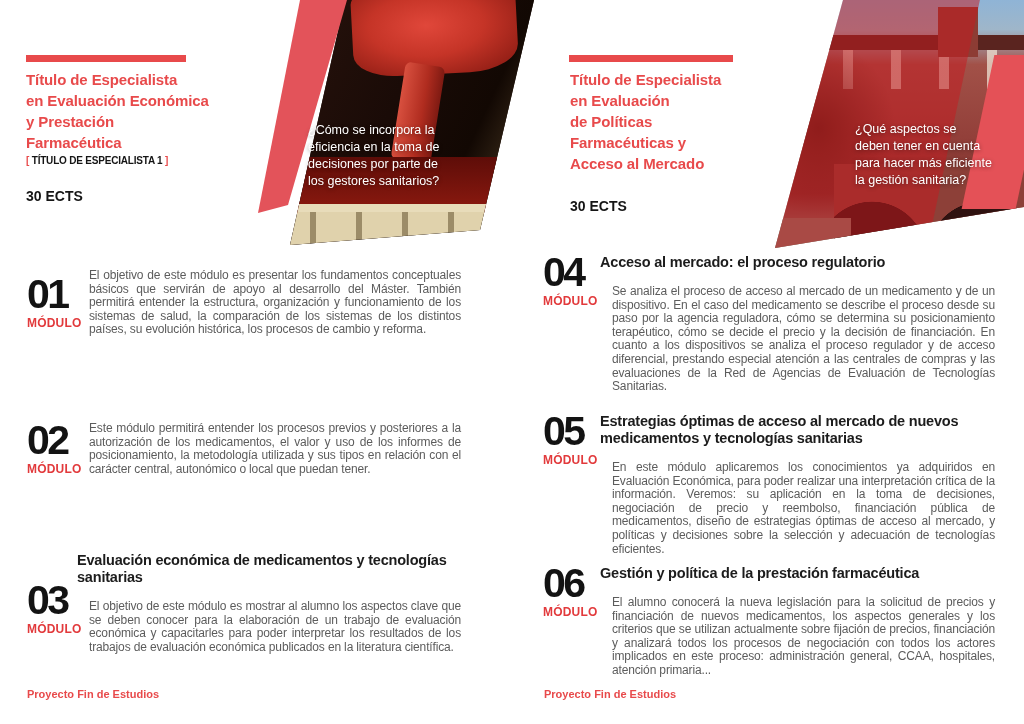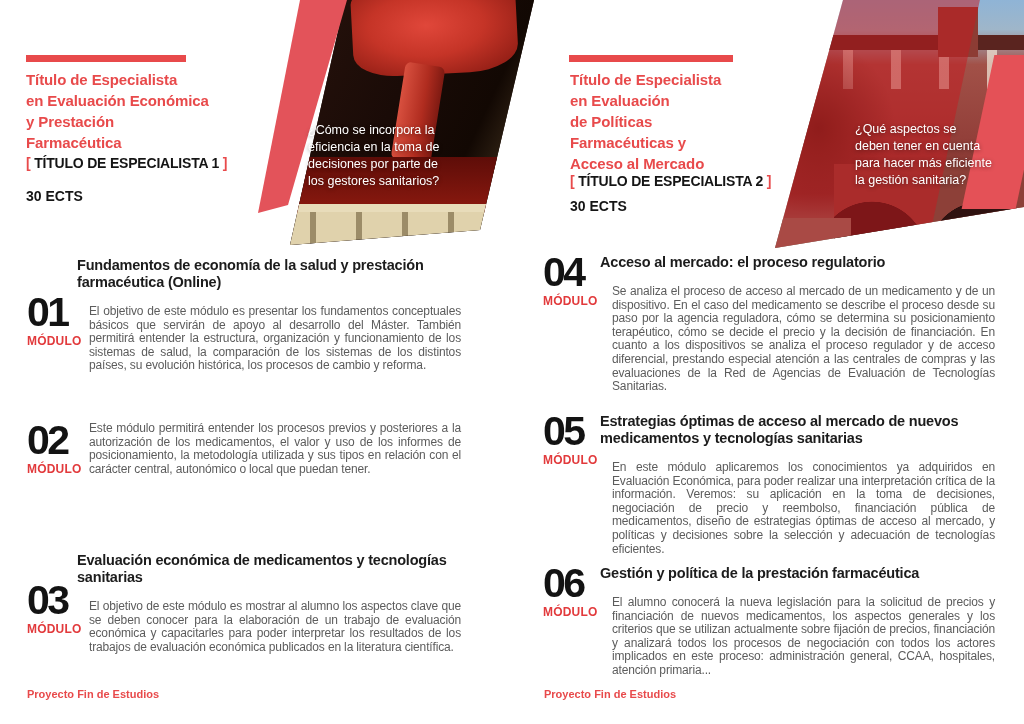--- a/index.html
+++ b/index.html
@@ -9,21 +9,21 @@
   
   .accent-bar{position:absolute;height:7px;background:#e84a4b;}
   .bar-left{left:26px;top:55px;width:160px;}
   .bar-right{left:569px;top:55px;width:164px;}
 
   .program-title{position:absolute;margin:0;font-size:15px;line-height:21px;font-weight:bold;
         color:#e84a4b;white-space:pre-line;letter-spacing:-0.1px;}
   .pt-left{left:26px;top:69px;}
   .pt-right{left:570px;top:69px;}
 
-  .subtitle{position:absolute;font-size:14px;font-weight:bold;color:#151515;white-space:pre;letter-spacing:-0.2px;}
+  .subtitle{position:absolute;font-size:10px;font-weight:bold;color:#151515;white-space:pre;letter-spacing:-0.2px;}
   .st-left{left:26px;top:155px;}
   .st-right{left:570px;top:173px;}
   .subtitle .bracket{color:#e84a4b;}
 
   .ects{position:absolute;font-size:14px;font-weight:bold;color:#151515;}
   .ects-left{left:26px;top:188px;}
   .ects-right{left:570px;top:198px;}
 
   
   .photo{position:absolute;z-index:1;overflow:hidden;}
@@ -127,30 +127,28 @@
 Farmacéutica</h2>
   <div class="subtitle st-left"><span class="bracket">[ </span><span>TÍTULO DE ESPECIALISTA 1</span><span class="bracket"> ]</span></div>
   <div class="ects ects-left">30 ECTS</div>
 
   <div class="accent-bar bar-right"></div>
   <h2 class="program-title pt-right">Título de Especialista
 en Evaluación
 de Políticas
 Farmacéuticas y
 Acceso al Mercado</h2>
-  <div class="subtitle st-right"><span class="bracket">[ </span><span>TÍTULO DE ESPECIALISTA 2</span><span class="bracket"> ]</span></div>
   <div class="ects ects-right">30 ECTS</div>
 
   <article class="module m-left" style="top:257px">
     <div class="mod-num-col">
       <div class="mod-num">01</div>
       <div class="mod-kicker">MÓDULO</div>
     </div>
     <div class="mod-content">
-      <h3 class="mod-title">Fundamentos de economía de la salud y prestación farmacéutica (Online)</h3>
       <p class="mod-desc">El objetivo de este módulo es presentar los fundamentos conceptuales básicos que servirán de apoyo al desarrollo del Máster. También permitirá entender la estructura, organización y funcionamiento de los sistemas de salud, la comparación de los sistemas de los distintos países, su evolución histórica, los procesos de cambio y reforma.</p>
     </div>
   </article>
 
   <article class="module m-left" style="top:410px">
     <div class="mod-num-col">
       <div class="mod-num">02</div>
       <div class="mod-kicker">MÓDULO</div>
     </div>
     <div class="mod-content">

